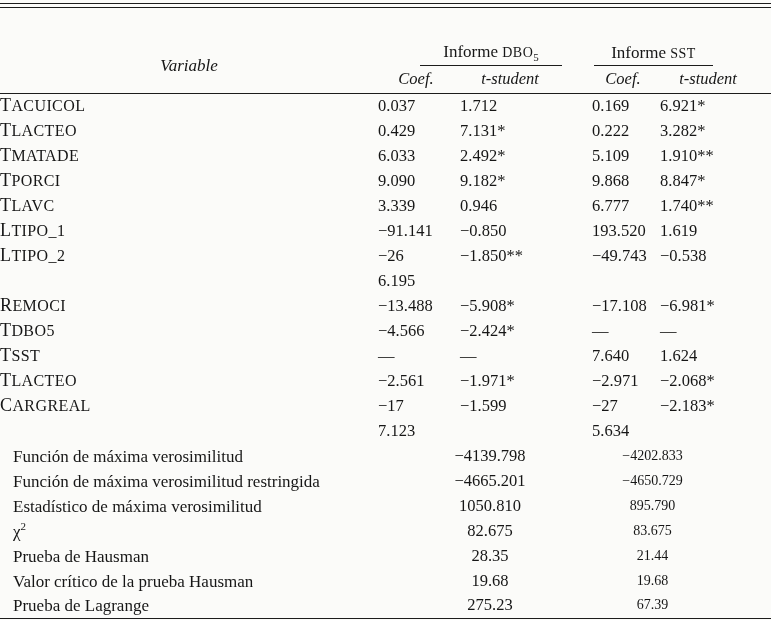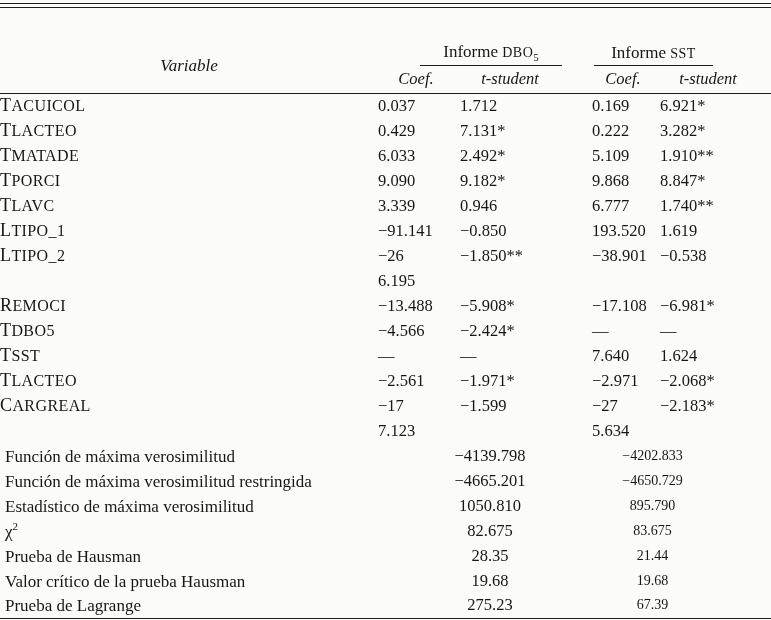--- a/index.html
+++ b/index.html
@@ -61,21 +61,21 @@
   tbody td { height: 25px; vertical-align: middle; }
   td.vname {
     text-align: left;
     padding-left: 0;
     font-size: 16px;
     letter-spacing: 0.4px;
   }
   td.vname::first-letter { font-size: 18px; }
   td.slabel {
     text-align: left;
-    padding-left: 5px;
+    padding-left: 13px;
     font-size: 17px;
   }
   .num { padding-right: 6px; font-size: 16.5px; }
   .tlast { padding-right: 15px; }
   sup.stat-sup { font-size: 11px; }
 
   td.stat-dbo { text-align: center; padding-left: 36px; font-size: 16.5px; }
   td.stat-sst { text-align: center; padding-right: 58px; font-size: 14px; }
 
   tr.footer-row td {
@@ -168,21 +168,21 @@
         <td class="num">−0.850</td>
         <td></td>
         <td class="num">193.520</td>
         <td class="num tlast">1.619</td>
       </tr>
       <tr>
         <td class="vname">LTIPO_2</td>
         <td class="num">−26</td>
         <td class="num">−1.850**</td>
         <td></td>
-        <td class="num">−38.901</td>
+        <td class="num">−49.743</td>
         <td class="num tlast">−0.538</td>
       </tr>
       <tr>
         <td class="vname"></td>
         <td class="num">6.195</td>
         <td class="num"></td>
         <td></td>
         <td class="num"></td>
         <td class="num tlast"></td>
       </tr>

